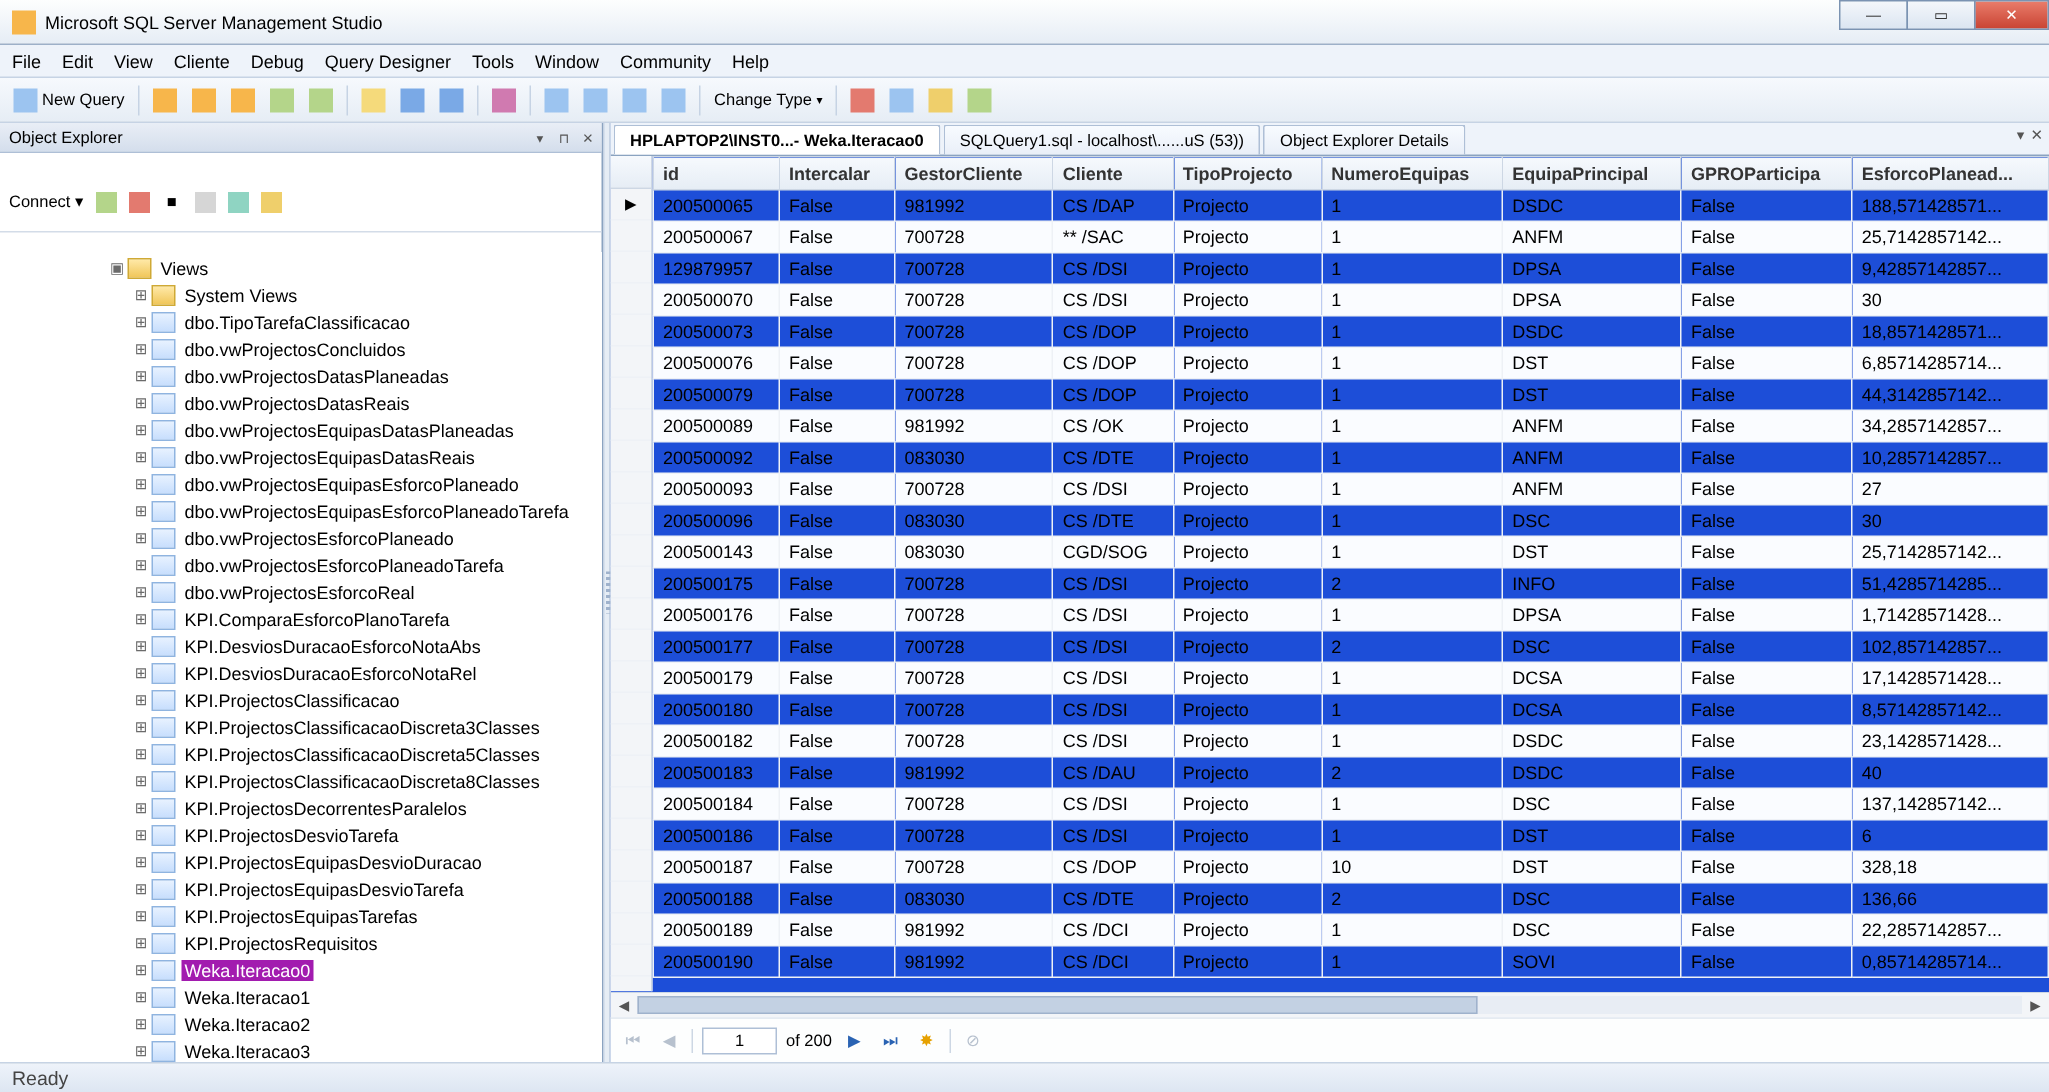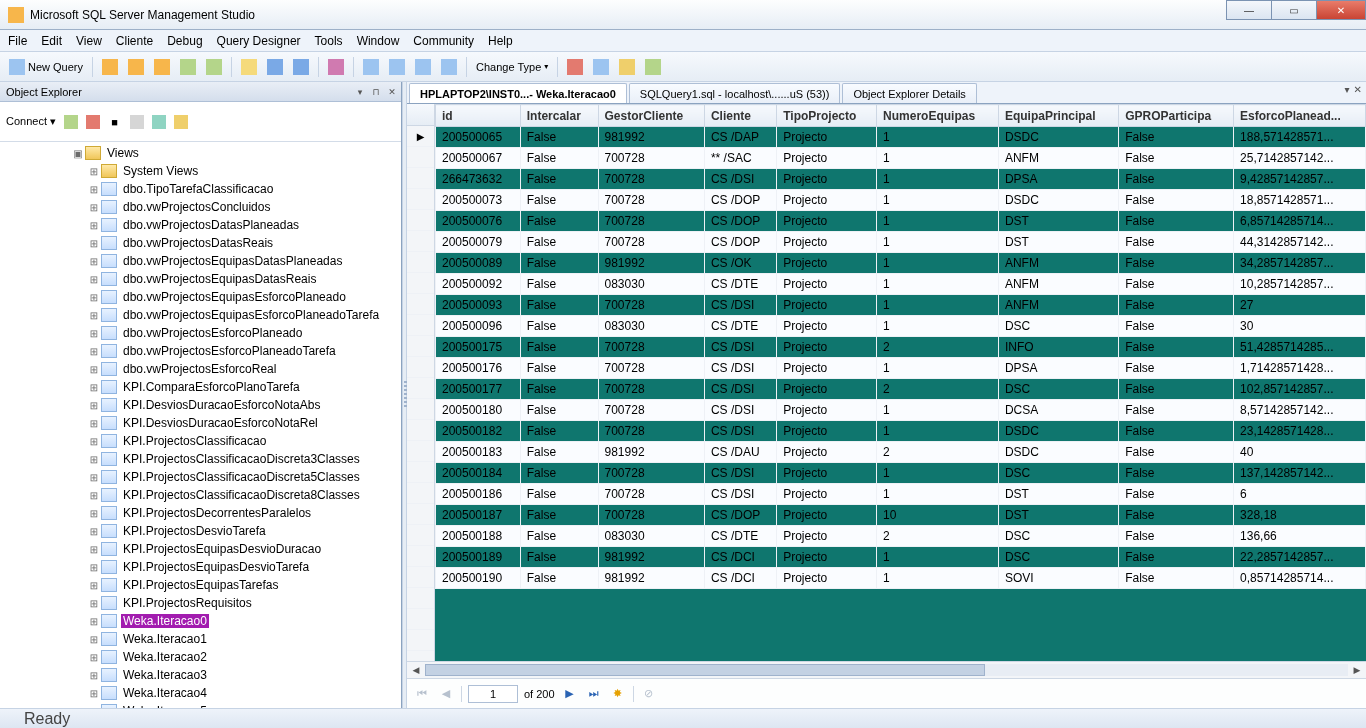--- a/index.html
+++ b/index.html
@@ -13,39 +13,39 @@
 .menubar { height: 22px; background: #eef3fa; display:flex; align-items:center; padding-left:8px; border-bottom:1px solid #c6d3e4; }
 .menubar span { margin-right: 14px; cursor:default; }
 .toolbar { height: 30px; background: linear-gradient(#f6f9fd,#e6edf5); border-bottom:1px solid #c6d3e4; display:flex; align-items:center; padding-left:4px; }
 .tbtn { height:22px; min-width:22px; margin:0 1px; border:1px solid transparent; display:inline-flex; align-items:center; justify-content:flex-end; padding:0 3px; font-size:11px; }
 .tbtn .ticon { width:16px; height:16px; display:inline-block; }
 .sep { width:1px; height:20px; background:#c6d3e4; margin:0 4px; }
 .newquery-label { margin-left:3px; }
 .change-type { font-size:11px; display:flex; align-items:center;}
 .change-type::after{content:"▾"; font-size:8px; margin-left:3px;}
 .workspace { display:flex; height: calc(100% - 30px - 22px - 30px - 20px); }
-.explorer { width: 402px; border-right:1px solid #8ba3c0; display:flex; flex-direction:column; background:#fff; }
+.explorer { width: 402px; border-right:1px solid #8ba3c0; display:flex; flex-direction:column; background:#fff;gap:13px; }
 .panel-header { height:20px; background: linear-gradient(#e9eef6,#d4deec); border-bottom:1px solid #aebfd6; display:flex; align-items:center; padding-left:6px; font-size:11px; position:relative;}
 .panel-header .phicons { position:absolute; right:2px; top:0; height:100%; display:flex; align-items:center; gap:2px;}
 .phicons span{ width:14px; text-align:center; font-size:9px; color:#555; cursor:default;}
 .explorer-toolbar { height:40px; border-bottom:1px solid #d3dce8; display:flex; align-items:center; padding-left:6px; font-size:11px;}
 .explorer-toolbar .lbl{ margin-right:4px;}
 .explorer-toolbar .ico{ width:18px; height:18px; margin:0 2px; display:inline-flex; align-items:center; justify-content:center;}
 .tree { flex:1; overflow:auto; background:#fff; padding:2px 0 2px 0;}
 .tree-row { display:flex; align-items:center; height:18px; padding-left:0px; white-space:nowrap; font-size:12px;}
 .tree-row .exp { width:12px; text-align:center; color:#6b6b6b; font-size:10px; margin-right:1px; cursor:default;}
 .tree-row .ticon-folder { width:16px; height:14px; background:linear-gradient(#ffe9a8,#f0c659); border:1px solid #cfa935; margin-right:4px;}
 .tree-row .ticon-view { width:16px; height:14px; background:linear-gradient(#e8f2ff,#c7defd); border:1px solid #8fb4e0; margin-right:4px;}
 .tree-row .label { padding:0 2px; }
 .tree-row.selected .label { background:#a21caf; color:#fff; }
 .indent-1{ padding-left:72px;}
 .indent-2{ padding-left:88px;}
 .resizer { width:5px; background:#e6edf5; cursor:col-resize; border-left:1px solid #c6d3e4; border-right:1px solid #c6d3e4; position:relative;}
 .resizer::after{content:""; position:absolute; left:1px; top:50%; width:3px; height:28px; transform:translateY(-50%); background:repeating-linear-gradient(#9fb2cc 0 2px, transparent 2px 4px);}
-.main { flex:1; display:flex; flex-direction:column; background:#0f766e; }
+.main { flex:1; display:flex; flex-direction:column; background:#1d4ed8; }
 .tabs { height:22px; border-bottom:1px solid #8ba3c0; display:flex; align-items:flex-end; background:#eef3fa; position:relative; padding-left:2px;}
 .tab { height:20px; border:1px solid #aebfd6; border-bottom:none; background:linear-gradient(#f8fbff,#e9eff8); padding:0 10px; font-size:11px; display:flex; align-items:center; margin-right:2px; border-radius:2px 2px 0 0;}
 .tab.active{ background:#fff; font-weight:bold;}
 .tabs .tabicons{ position:absolute; right:4px; top:2px; font-size:10px; color:#555; display:flex; gap:4px;}
 .grid-wrap{ flex:1; display:flex; overflow:hidden; }
 .row-selector{ width:28px; background:#f3f5f8; border-right:1px solid #cdd7e4; position:relative;}
 .row-selector .sel-head{height:22px; border-bottom:1px solid #cdd7e4; background:linear-gradient(#f6f9fd,#e6edf5);}
 .row-selector .sel-row{height:21px; border-bottom:1px solid #eef1f6; display:flex; align-items:center; justify-content:center; font-size:10px;}
 .grid{ flex:1; overflow:auto; }
 table{ border-collapse:collapse; width:100%; font-size:12px; }
@@ -54,21 +54,21 @@
 tbody tr:nth-child(even){ background:#fafcff;}
 .pager { height:30px; border-top:1px solid #cdd7e4; display:flex; align-items:center; padding-left:6px; background:#fdfefe; font-size:11px; gap:6px;}
 .pager .pbtn{ width:18px; height:18px; display:inline-flex; align-items:center; justify-content:center; color:#2a63b3; border:1px solid transparent;}
 .pager .pbtn.disabled{ color:#b7c1ce;}
 .pager input{ width:50px; height:18px; font-size:11px; text-align:center; border:1px solid #aebfd6;}
 .hscroll{ height:17px; background:#f3f5f8; border-top:1px solid #cdd7e4; position:relative;}
 .hscroll .track{ position:absolute; left:18px; right:18px; top:2px; bottom:2px; background:#e8edf4;}
 .hscroll .thumb{ position:absolute; left:18px; width:560px; top:2px; bottom:2px; background:#c3d1e3; border:1px solid #9fb2cc;}
 .hscroll .arrow{ position:absolute; top:0; bottom:0; width:18px; display:flex; align-items:center; justify-content:center; font-size:9px; color:#555;}
 .hscroll .arrow.l{left:0;} .hscroll .arrow.r{right:0;}
-.statusbar{ height:20px; background:linear-gradient(#eef3fa,#dde6f2); border-top:1px solid #c6d3e4; display:flex; align-items:center; padding-left:24px; font-size:16px; color:#444;}
+.statusbar{ height:20px; background:linear-gradient(#eef3fa,#dde6f2); border-top:1px solid #c6d3e4; display:flex; align-items:center; padding-left:8px; font-size:13px; color:#444;}
 
 .ic-db{background:#f7b64b;} .ic-open{background:#f5da7b;} .ic-save{background:#7aa9e6;}
 .ic-table{background:#b4d58a;} .ic-run{background:#d07ab0;} .ic-sql{background:#9cc4f0;}
 .ic-ref{background:#8fd4c2;} .ic-filter{background:#d6d6d6;} .ic-red{background:#e37a6f;}
 .ic-y{background:#efcf6b;}
 </style>
 </head>
 <body>
 
 <div class="titlebar">
@@ -431,29 +431,40 @@
                 <td>False</td>
                 <td>700728</td>
                 <td>** /SAC</td>
                 <td>Projecto</td>
                 <td>1</td>
                 <td>ANFM</td>
                 <td>False</td>
                 <td>25,7142857142...</td>
               </tr>
               <tr>
-                <td>266473632</td>
+                <td>129879957</td>
                 <td>False</td>
                 <td>700728</td>
                 <td>CS /DSI</td>
                 <td>Projecto</td>
                 <td>1</td>
                 <td>DPSA</td>
                 <td>False</td>
                 <td>9,42857142857...</td>
+              </tr>
+              <tr>
+                <td>200500070</td>
+                <td>False</td>
+                <td>700728</td>
+                <td>CS /DSI</td>
+                <td>Projecto</td>
+                <td>1</td>
+                <td>DPSA</td>
+                <td>False</td>
+                <td>30</td>
               </tr>
               <tr>
                 <td>200500073</td>
                 <td>False</td>
                 <td>700728</td>
                 <td>CS /DOP</td>
                 <td>Projecto</td>
                 <td>1</td>
                 <td>DSDC</td>
                 <td>False</td>
@@ -519,20 +530,31 @@
                 <td>False</td>
                 <td>083030</td>
                 <td>CS /DTE</td>
                 <td>Projecto</td>
                 <td>1</td>
                 <td>DSC</td>
                 <td>False</td>
                 <td>30</td>
               </tr>
               <tr>
+                <td>200500143</td>
+                <td>False</td>
+                <td>083030</td>
+                <td>CGD/SOG</td>
+                <td>Projecto</td>
+                <td>1</td>
+                <td>DST</td>
+                <td>False</td>
+                <td>25,7142857142...</td>
+              </tr>
+              <tr>
                 <td>200500175</td>
                 <td>False</td>
                 <td>700728</td>
                 <td>CS /DSI</td>
                 <td>Projecto</td>
                 <td>2</td>
                 <td>INFO</td>
                 <td>False</td>
                 <td>51,4285714285...</td>
               </tr>
@@ -550,20 +572,31 @@
               <tr>
                 <td>200500177</td>
                 <td>False</td>
                 <td>700728</td>
                 <td>CS /DSI</td>
                 <td>Projecto</td>
                 <td>2</td>
                 <td>DSC</td>
                 <td>False</td>
                 <td>102,857142857...</td>
+              </tr>
+              <tr>
+                <td>200500179</td>
+                <td>False</td>
+                <td>700728</td>
+                <td>CS /DSI</td>
+                <td>Projecto</td>
+                <td>1</td>
+                <td>DCSA</td>
+                <td>False</td>
+                <td>17,1428571428...</td>
               </tr>
               <tr>
                 <td>200500180</td>
                 <td>False</td>
                 <td>700728</td>
                 <td>CS /DSI</td>
                 <td>Projecto</td>
                 <td>1</td>
                 <td>DCSA</td>
                 <td>False</td>

